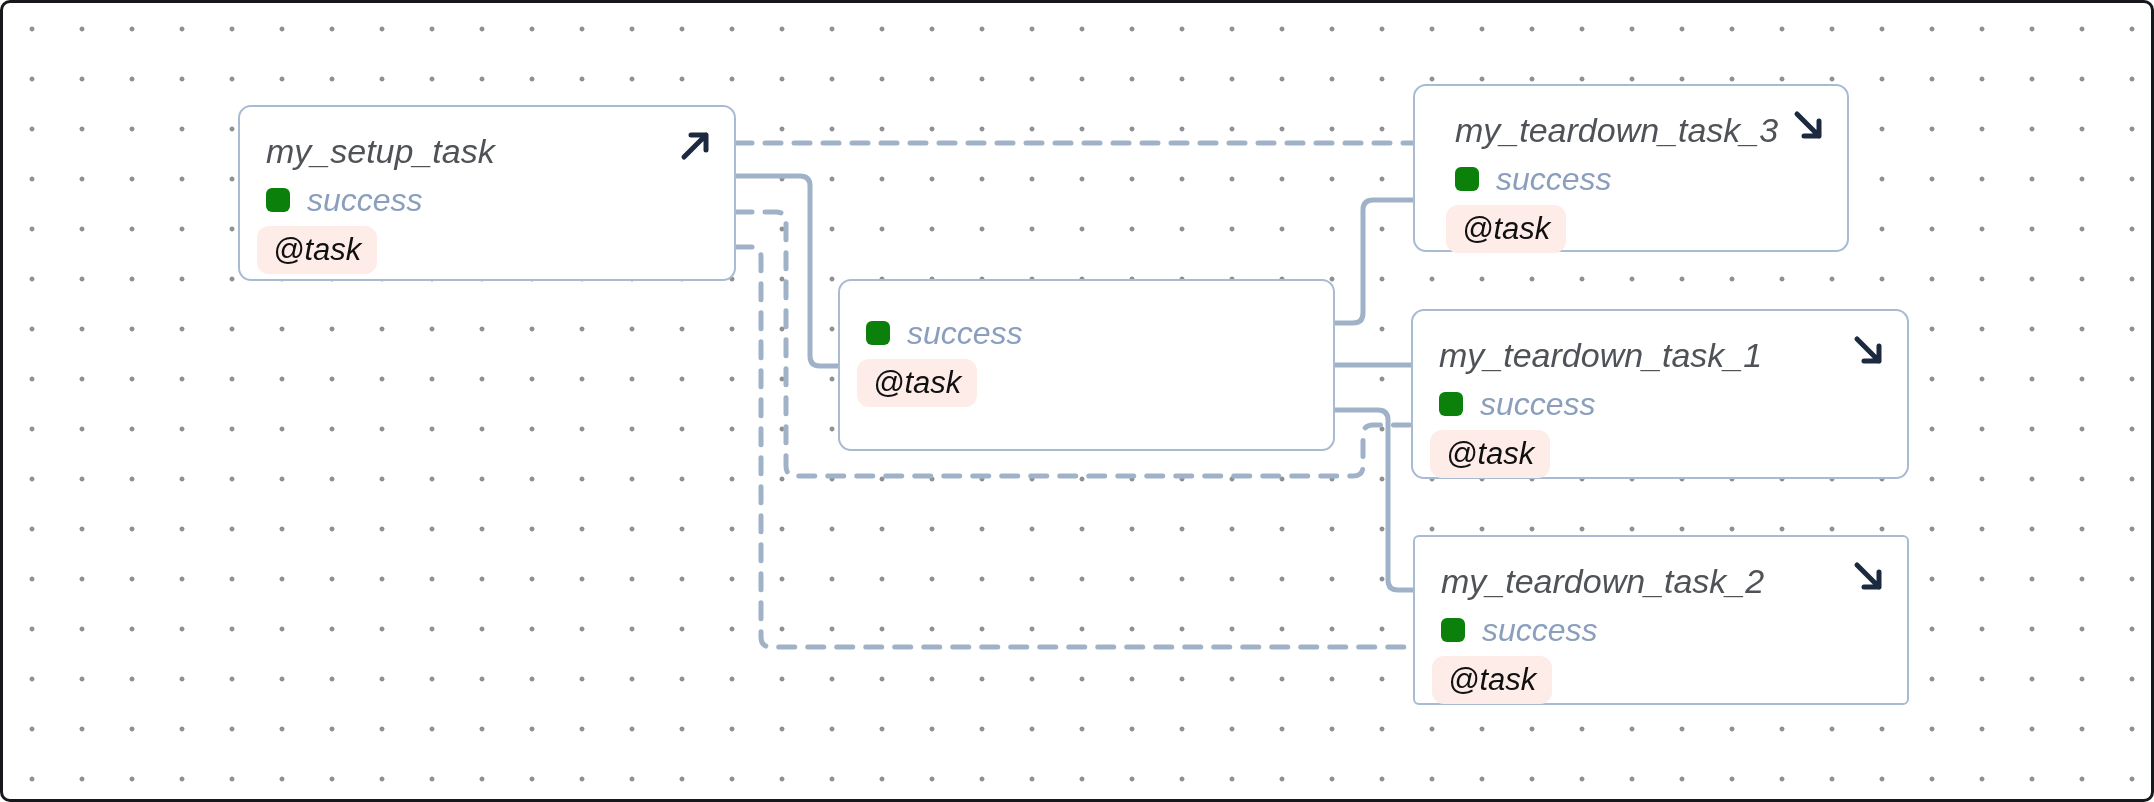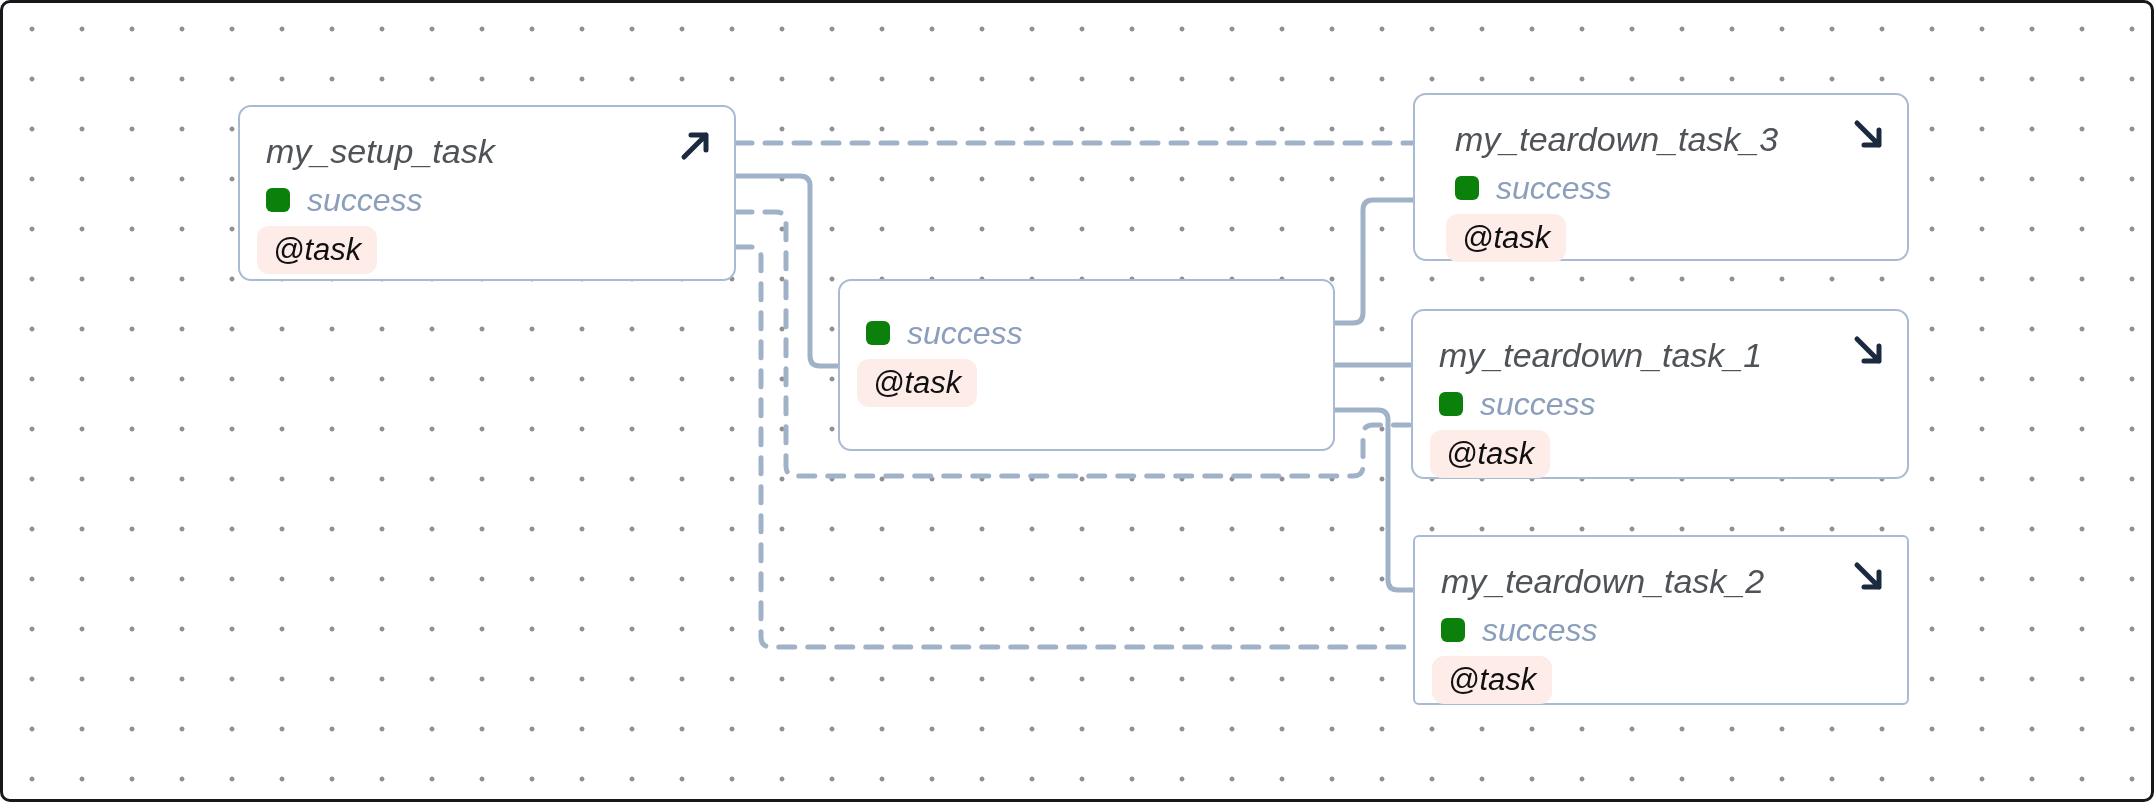--- a/index.html
+++ b/index.html
@@ -88,21 +88,21 @@
     <span class="badge">@task</span>
   </div>
       <div class="node" style="left: 835px; top: 276px; width: 497px; height: 172px;">
     
     <div class="status-row">
       <span class="status-square"></span>
       <span class="status-text">success</span>
     </div>
     <span class="badge">@task</span>
   </div>
-      <div class="node" style="left: 1410px; top: 90px; width: 496px; height: 168px; padding-left: 40px;">
+      <div class="node" style="left: 1410px; top: 81px; width: 436px; height: 168px; padding-left: 40px;">
     <span class="node-title">my_teardown_task_3</span>
     <span class="arrow">
       <svg viewBox="0 0 36 36">
             <path d="M7 7 L29 29 M29 14 V29 H14"></path>
           </svg>
     </span>
     <div class="status-row">
       <span class="status-square"></span>
       <span class="status-text">success</span>
     </div>

